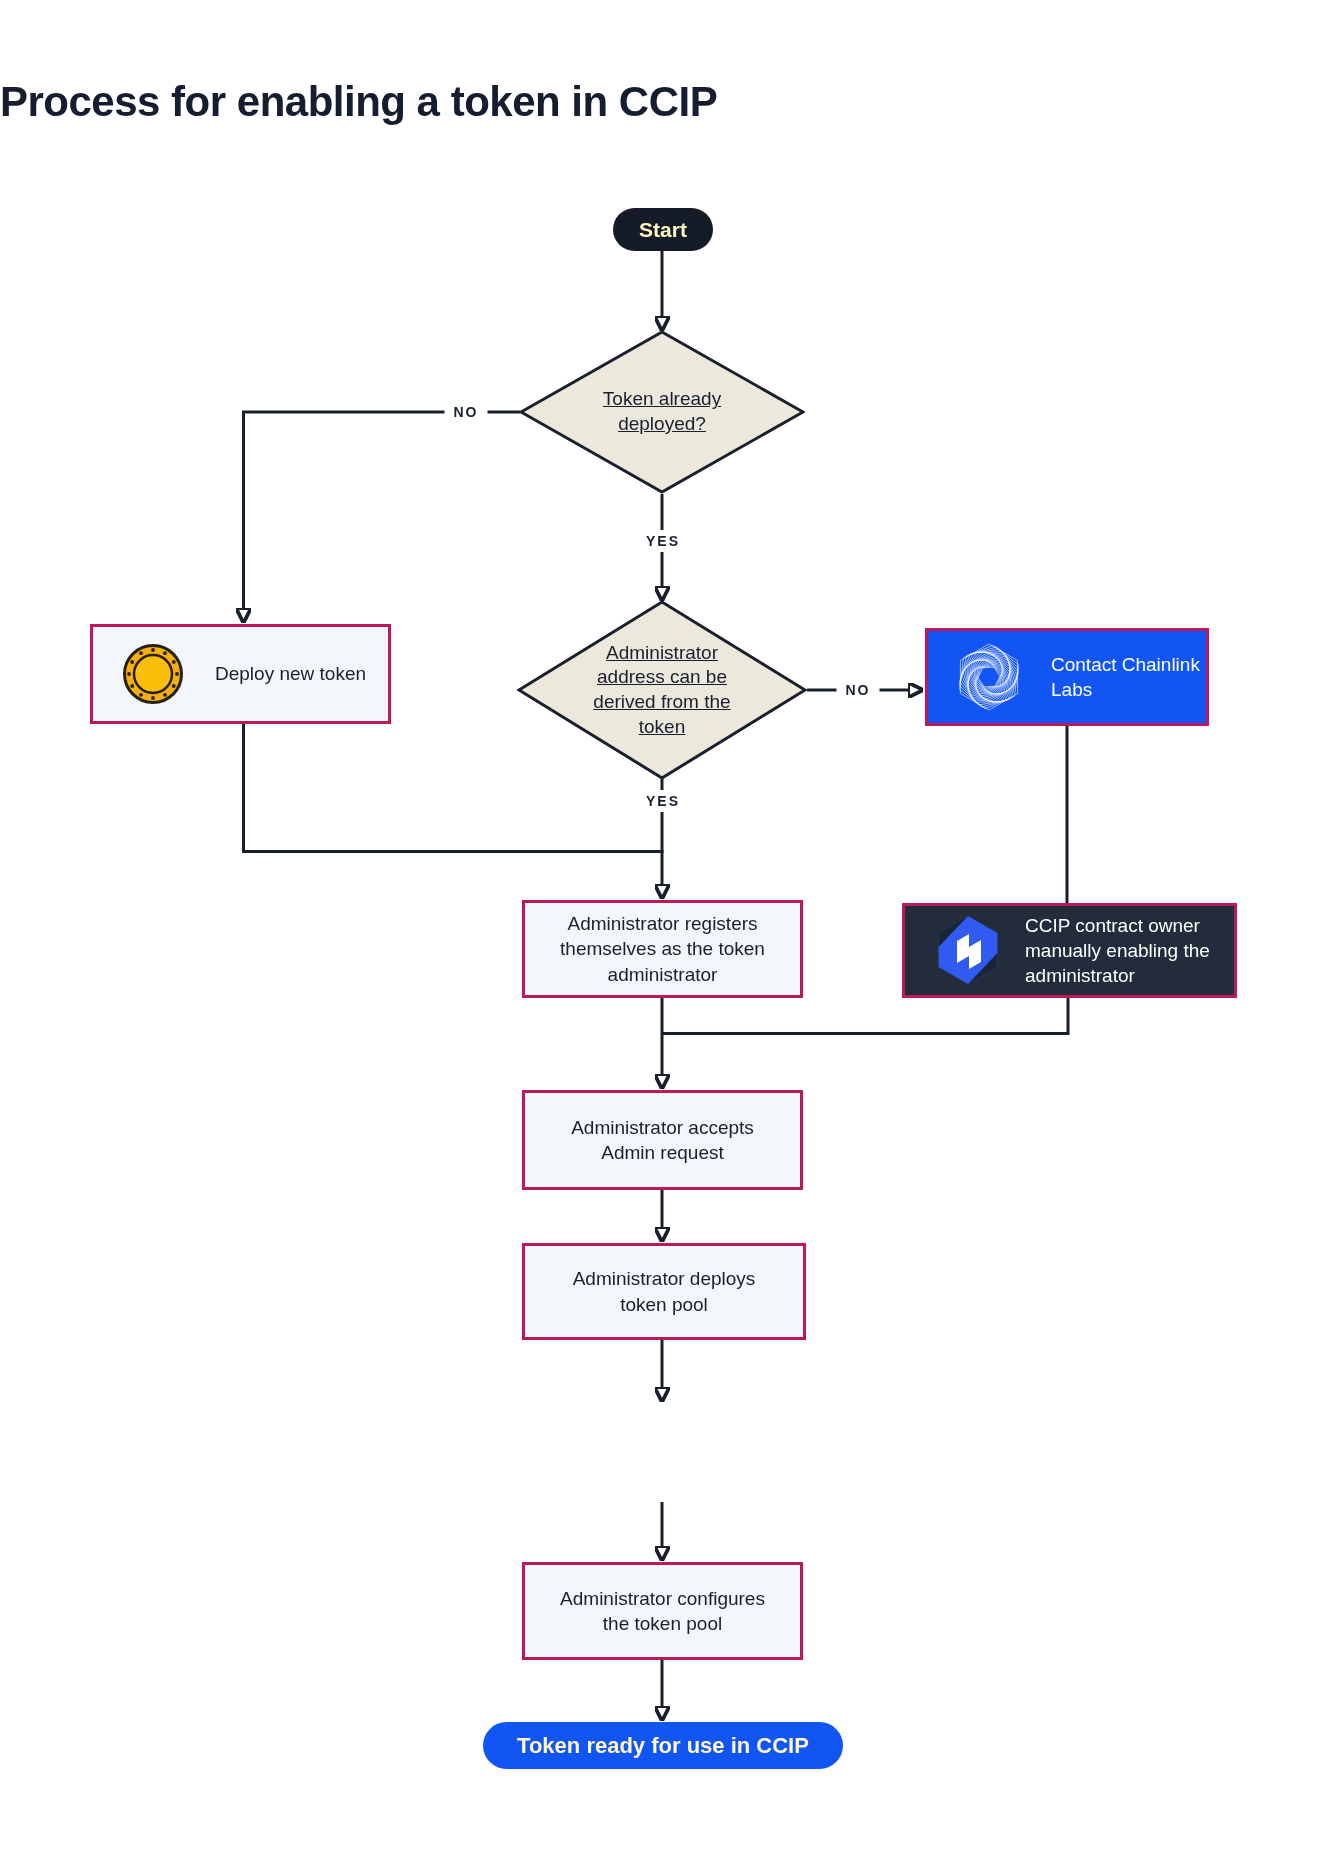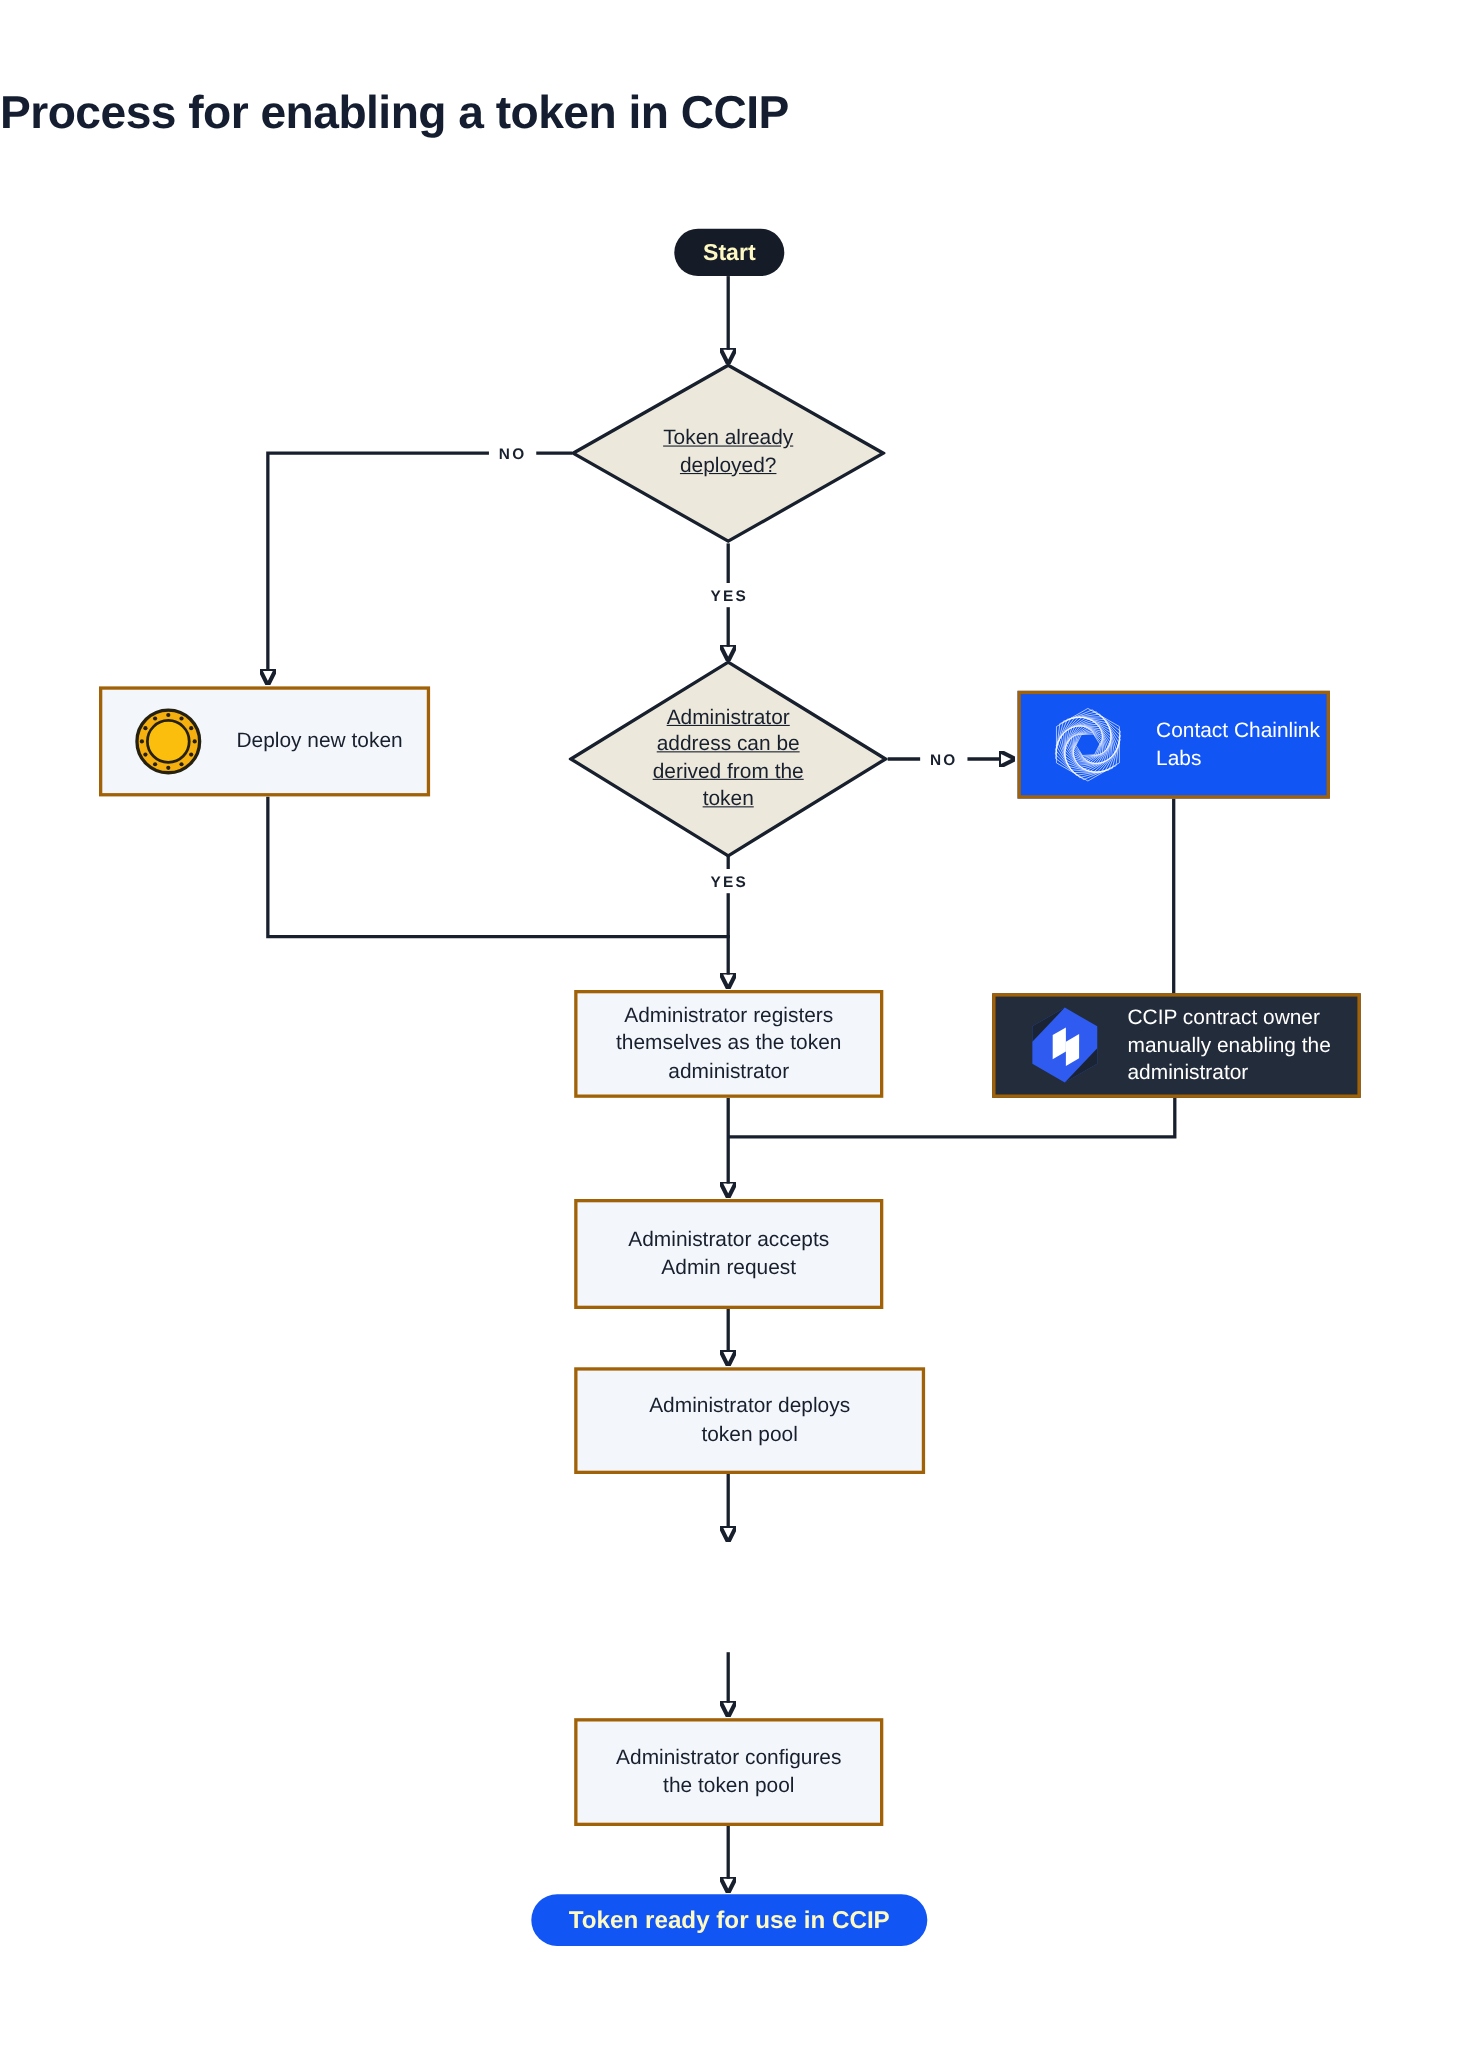--- a/index.html
+++ b/index.html
@@ -13,21 +13,21 @@
   }
   .edges{position:absolute;left:0;top:0;}
   .edges path{stroke:#18202E;stroke-width:3;fill:none;}
   .pill{
     position:absolute;border-radius:999px;display:flex;align-items:center;justify-content:center;
     color:#fef9c3;
   }
   .pill.start{left:613px;top:208px;width:100px;height:43px;background:#151C28;font-size:21px;font-weight:600;}
   .pill.end{left:483px;top:1722px;width:360px;height:47px;background:#1155F4;font-size:22px;font-weight:700;}
   .node-box{
-    position:absolute;background:#F3F6FB;border:3px solid #a16207;box-sizing:border-box;
+    position:absolute;background:#F3F6FB;border:3px solid #be185d;box-sizing:border-box;
     display:flex;align-items:center;justify-content:center;text-align:center;
     font-size:19px;line-height:1.32;font-weight:500;
   }
   .node-box.icon-row{justify-content:flex-start;text-align:left;}
   .node-box.blue{background:#1155F4;color:#ffffff;}
   .node-box.dark{background:#232C3B;color:#ffffff;}
   .diamond{position:absolute;}
   .diamond svg{display:block;}
   .diamond polygon{fill:#EDE8DC;stroke:#18202E;stroke-width:3;stroke-linejoin:miter;}
   .dtext{
@@ -153,21 +153,21 @@
       <polygon points="24,27 36,20 36,42 24,49" fill="#ffffff"></polygon>
       <polygon points="36,33 48,26 48,48 36,55" fill="#ffffff"></polygon>
     </svg>
     <span class="ntext" style="margin-left:22px;width:200px;">CCIP contract owner manually enabling the administrator</span>
   </div>
 
   <div class="node-box" style="left:522px;top:1090px;width:281px;height:100px;">
     <span class="ntext" style="width:212px;">Administrator accepts Admin request</span>
   </div>
 
-  <div class="node-box" style="left:522px;top:1243px;width:319px;height:97px;text-align:center;">
+  <div class="node-box" style="left:522px;top:1243px;width:284px;height:97px;text-align:center;">
     <span class="ntext" style="width:210px;">Administrator deploys token pool</span>
   </div>
 
 
   <div class="node-box" style="left:522px;top:1562px;width:281px;height:98px;">
     <span class="ntext" style="width:235px;">Administrator configures the token pool</span>
   </div>
 
   <div class="pill end">
     <span>Token ready for use in CCIP</span>

